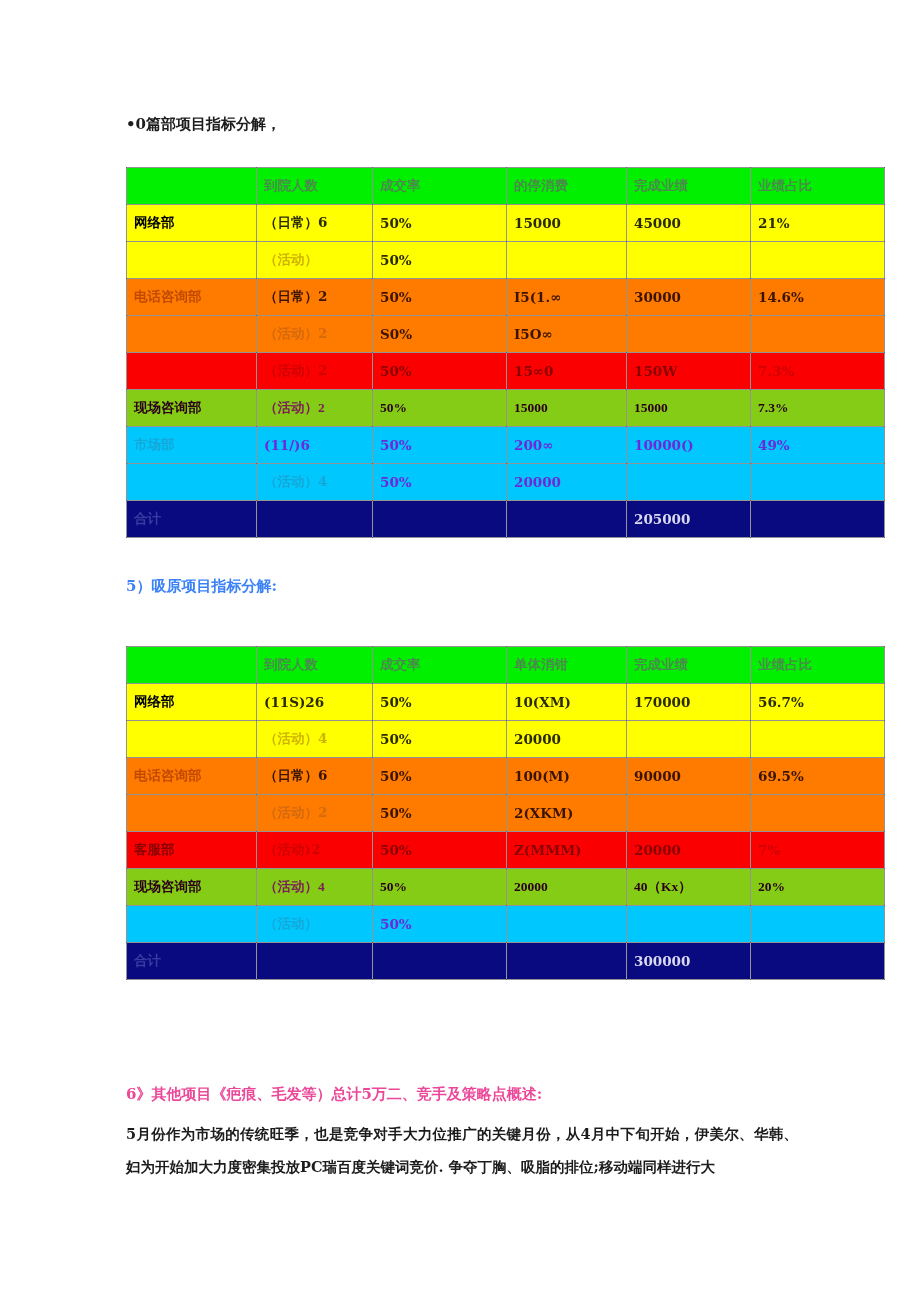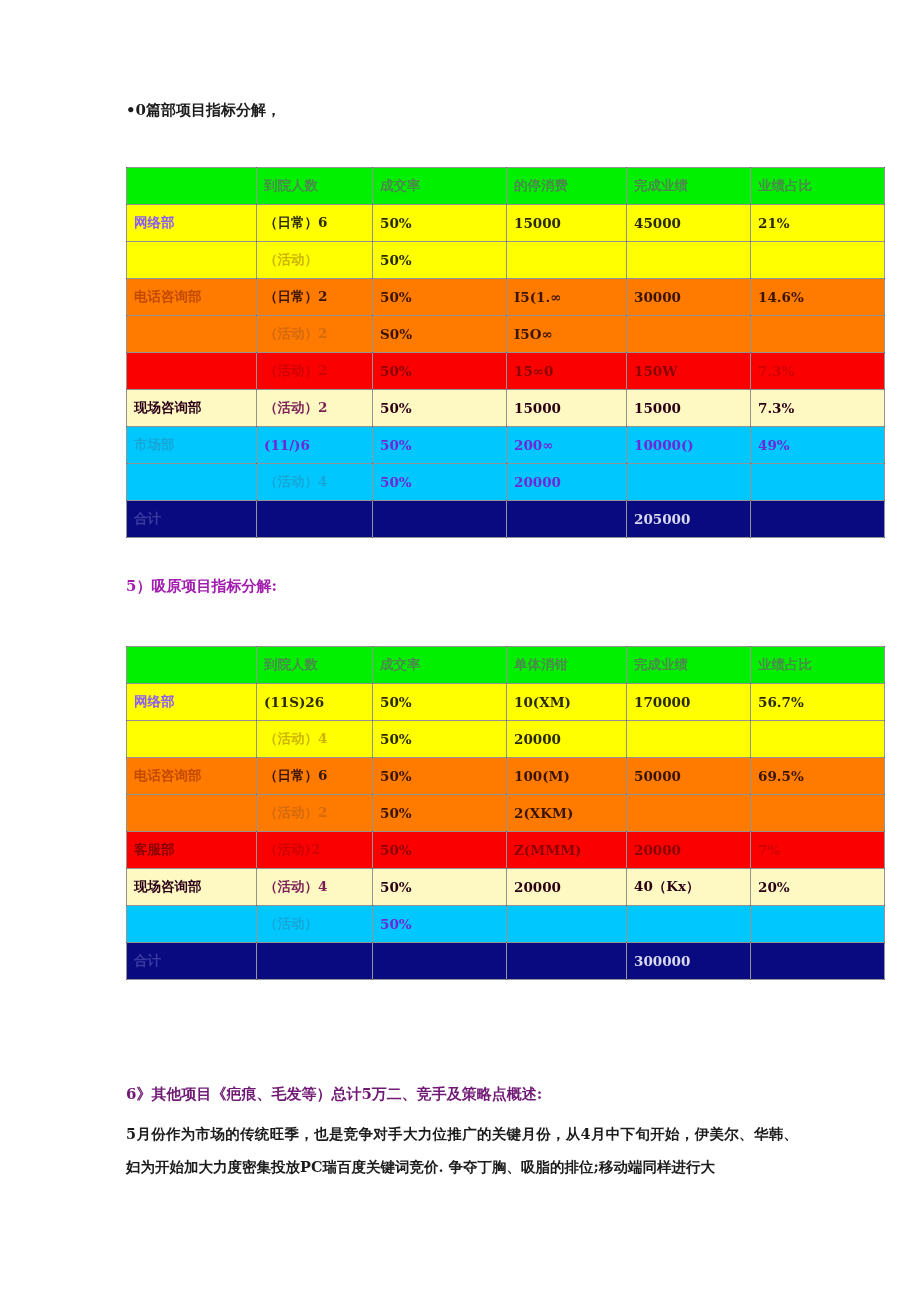--- a/index.html
+++ b/index.html
@@ -18,42 +18,42 @@
   .page {
     width: 920px;
     height: 1301px;
     position: relative;
     box-sizing: border-box;
     padding: 0;
   }
   .heading-1 {
     position: absolute;
     left: 126px;
-    top: 101px;
+    top: 115px;
     font-size: 15px;
     font-weight: 700;
     color: #1c1c1c;
     white-space: nowrap;
   }
   .heading-2 {
     position: absolute;
     left: 126px;
     top: 577px;
     font-size: 15px;
     font-weight: 700;
-    color: #a21caf;
+    color: #3b82f6;
     white-space: nowrap;
   }
   .heading-3 {
     position: absolute;
     left: 126px;
     top: 1085px;
     font-size: 15px;
     font-weight: 700;
-    color: #701a75;
+    color: #ec4899;
     white-space: nowrap;
   }
   .body-para {
     position: absolute;
     left: 126px;
     top: 1118px;
     width: 672px;
     font-size: 14.5px;
     font-weight: 700;
     line-height: 2.25;
@@ -89,27 +89,27 @@
   .c2 { width: 119px; }
   .c3 { width: 105px; }
   .c4 { width: 109px; }
   .c5 { width: 119px; }
 
   
   .r-head  { background: #00f000; }
   .r-yel   { background: #ffff00; }
   .r-org   { background: #ff7b00; }
   .r-red   { background: #fb0000; }
-  .r-pur   { background: #fef9c3; }
+  .r-pur   { background: #84cc16; font-family: Liberation Serif, serif; }
   .r-cyan  { background: #00c8ff; }
   .r-navy  { background: #0a0a80; margin-left: 6px; }
 
   
   .t-faint-green { color: #4a8a4a; font-weight: 700; }
-  .t-dept-yel    { color: #8b5cf6; font-weight: 700; }
+  .t-dept-yel    { color: #000000; font-weight: 700; }
   .t-val-yel     { color: #2a2a00; font-weight: 700; }
   .t-sub-yel     { color: #cdb400; font-weight: 700; }
   .t-dept-org    { color: #c24a00; font-weight: 700; }
   .t-val-org     { color: #3a1400; font-weight: 700; }
   .t-sub-org     { color: #d4690d; font-weight: 700; }
   .t-red-dim     { color: #d10000; font-weight: 700; }
   .t-red-dark    { color: #8a0000; font-weight: 700; }
   .t-pur-dim     { color: #7c1f56; font-weight: 700; }
   .t-pur-dark    { color: #2b0016; font-weight: 700; }
   .t-cy-dim      { color: #15a7d8; font-weight: 700; }
@@ -251,21 +251,21 @@
         <td class="c3 t-val-yel">20000</td>
         <td class="c4"></td>
         <td class="c5"></td>
       </tr>
 
       <tr class="r-org">
         <td class="c0 t-dept-org">电话咨询部</td>
         <td class="c1 t-val-org indent">（日常）6</td>
         <td class="c2 t-val-org">50%</td>
         <td class="c3 t-val-org">100(M)</td>
-        <td class="c4 t-val-org">50000</td>
+        <td class="c4 t-val-org">90000</td>
         <td class="c5 t-val-org">69.5%</td>
       </tr>
 
       <tr class="r-org">
         <td class="c0"></td>
         <td class="c1 t-sub-org indent">（活动）2</td>
         <td class="c2 t-val-org">50%</td>
         <td class="c3 t-val-org pad-mid">2(XKM)</td>
         <td class="c4"></td>
         <td class="c5"></td>

